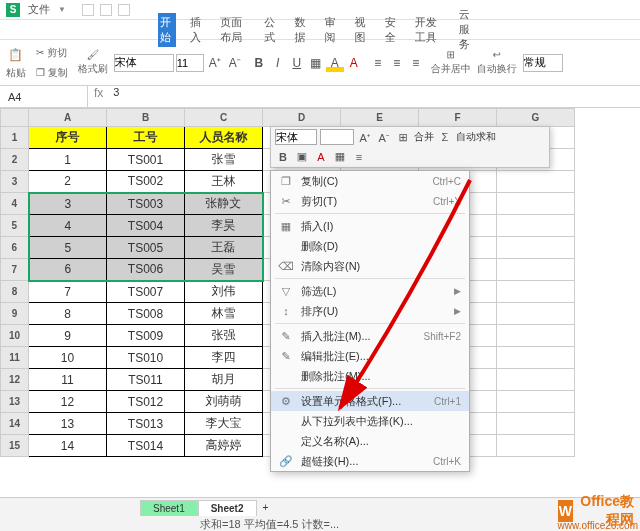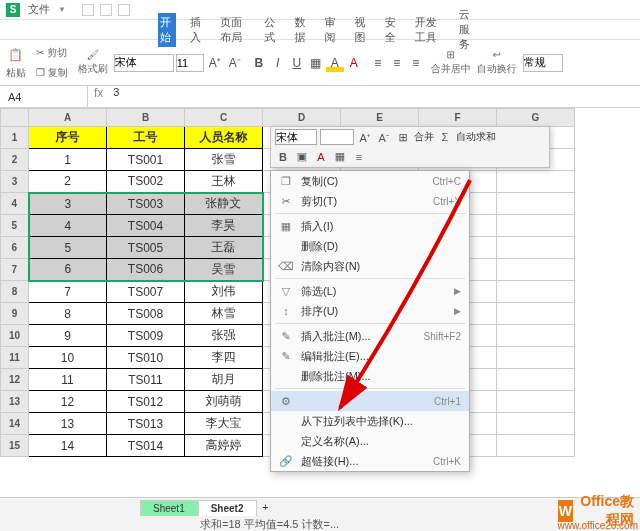--- a/index.html
+++ b/index.html
@@ -375,20 +375,21 @@
       <span class="ico">✎</span>
       <span>编辑批注(E)...</span>
     </div>
     <div class="item">
       <span class="ico"></span>
       <span>删除批注(M)...</span>
     </div>
     <div class="sep"></div>
     <div class="item hover">
       <span class="ico">⚙</span>
+      <span>设置单元格格式(F)...</span>
       <span class="shortcut">Ctrl+1</span>
     </div>
     <div class="item">
       <span class="ico"></span>
       <span>从下拉列表中选择(K)...</span>
     </div>
     <div class="item">
       <span class="ico"></span>
       <span>定义名称(A)...</span>
     </div>

